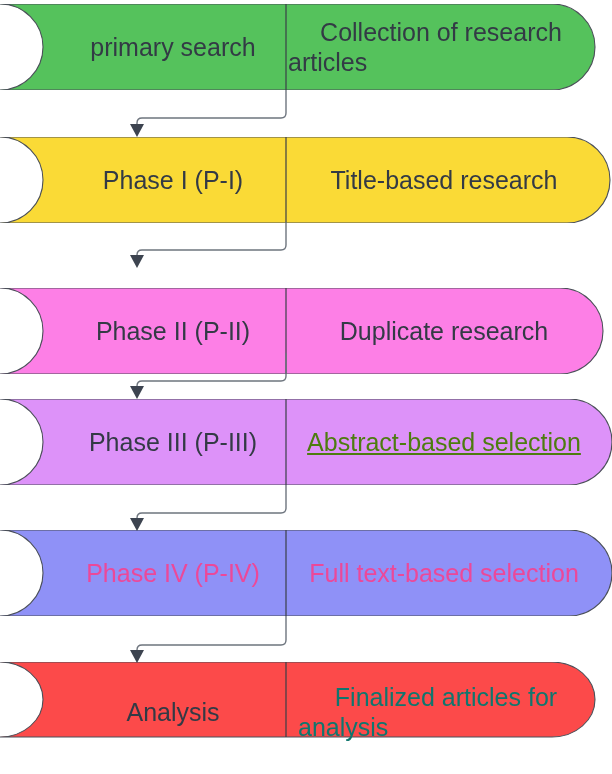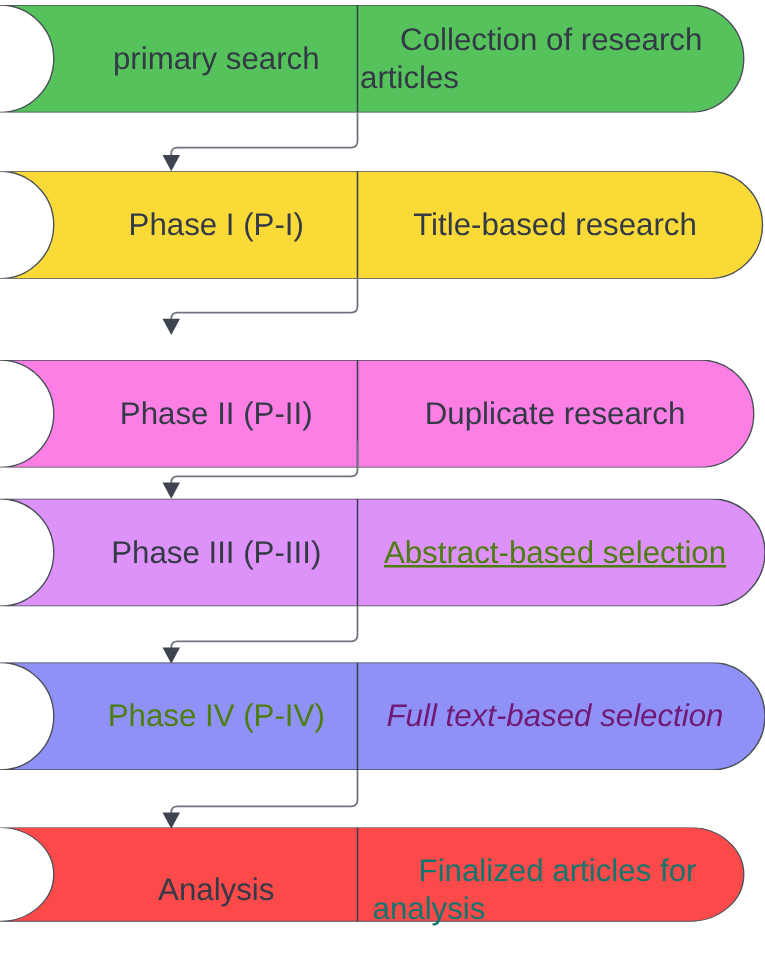--- a/index.html
+++ b/index.html
@@ -179,24 +179,24 @@
     </div>
   </div>
 
   <div class="ribbon-row" style="top:530px;">
     <svg class="ribbon-shape" viewBox="0 0 612 86" preserveAspectRatio="none">
       <path d="M 0 0 L 569 0 A 43 43 0 0 1 569 86 L 0 86 A 43 43 0 0 0 0 0 Z" fill="#8f91f7" stroke="#4a4f58" stroke-width="1.1"></path>
       <line x1="286" y1="0" x2="286" y2="86" stroke="#3a3f47" stroke-width="1.2"></line>
     </svg>
     <div class="ribbon-text-layer">
       <div class="ribbon-cell-left">
-        <span class="ribbon-label" style="color: #4d7c0f;">Phase IV (P-IV)</span>
-      </div>
-      <div class="ribbon-cell-right">
-        <span class="ribbon-label" style="color: #701a75; font-style: italic;">Full text-based selection</span>
+        <span class="ribbon-label" style="color: #ec4899;">Phase IV (P-IV)</span>
+      </div>
+      <div class="ribbon-cell-right">
+        <span class="ribbon-label" style="color: #ec4899;">Full text-based selection</span>
       </div>
     </div>
   </div>
 
   <div class="ribbon-row" style="top:662px;height:84px;">
     <svg class="ribbon-shape" viewBox="0 0 612 112" preserveAspectRatio="none">
       <path d="M 0 0 L 552 0 A 43 50 0 0 1 552 100 L 0 100 A 43 50 0 0 0 0 0 Z" fill="#fc4a4a" stroke="#4a4f58" stroke-width="1.1"></path>
       <line x1="286" y1="0" x2="286" y2="100" stroke="#3a3f47" stroke-width="1.2"></line>
     </svg>
     <div class="ribbon-text-layer">

